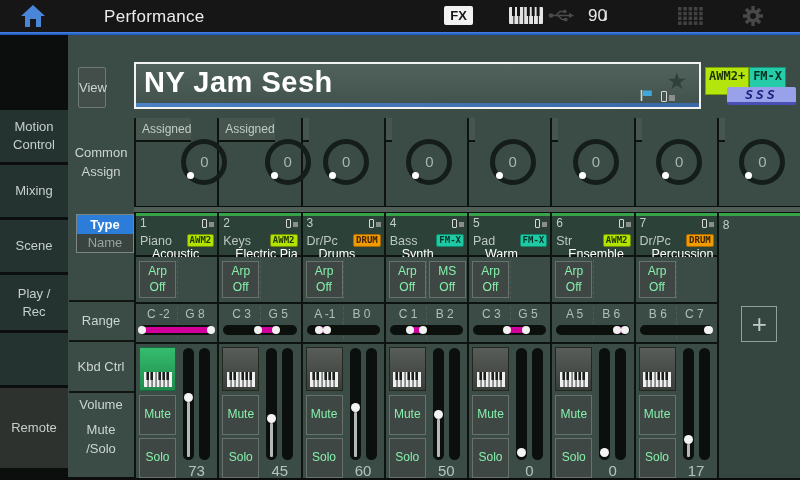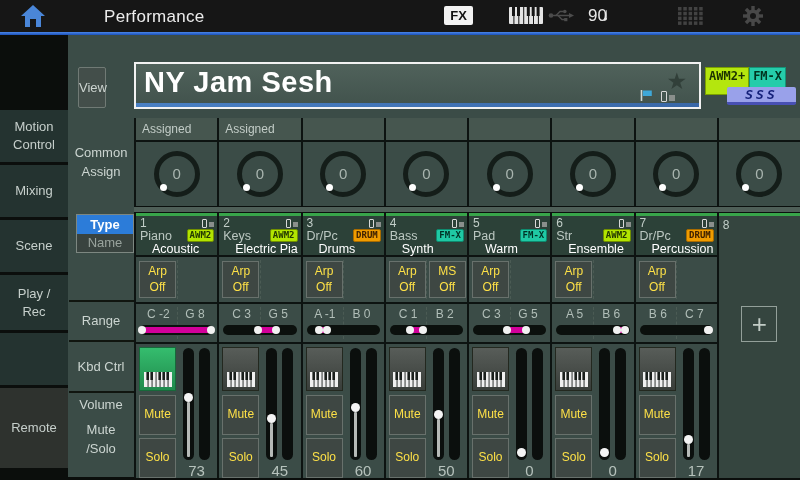--- a/index.html
+++ b/index.html
@@ -59,21 +59,21 @@
                font-size:13px; line-height:15px; letter-spacing:3px; }
 
   
   .col-label { position:absolute; left:68px; width:66px; color:#ccd5d1; font-size:13px; text-align:center;
                display:flex; align-items:center; justify-content:center; line-height:1.5; padding:0 4px; }
   .lbl-div { position:absolute; left:69px; width:65px; height:2px; background:#10150f; }
 
   
   .knob-row { position:absolute; left:134px; top:118px; width:666px; height:88px; display:flex; gap:2px;
               background:#0d1311; border-left:2px solid #0d1311; }
-  .knob-cell { flex:1; display:flex; flex-direction:column; min-width:0; background:#3b4c47; }
+  .knob-cell { flex:1; display:flex; min-width:0; background:#3b4c47; }
   .knob-cell-head { height:24px; background:#46564f; border-bottom:2px solid #0d1311;
                     font-size:12px; color:#c2ccc7; padding:4px 0 0 6px; white-space:nowrap; overflow:hidden; }
   .knob-body { flex:1; position:relative; }
   .knob { position:absolute; left:50%; top:50%; transform:translate(-50%,-50%); width:46px; height:46px;
           border-radius:50%; border:5px solid #141d19; cursor:pointer; }
   .knob-value { position:absolute; left:0; right:0; top:9px; text-align:center; font-size:15px; color:#a9b5af; }
   .knob-dot { position:absolute; width:7px; height:7px; background:#fff; border-radius:50%; left:1px; bottom:1px; }
 
   .scene-strip { position:absolute; left:134px; top:206px; width:666px; height:7px; background:#4f5f58;
                  border-top:1px solid #0a0f0d; border-bottom:1px solid #0a0f0d; }
@@ -89,31 +89,31 @@
   
   .parts-grid { position:absolute; left:134px; top:213px; width:666px; height:265px; display:flex; gap:2px;
                 background:#0d1311; border-left:2px solid #0d1311; }
   .part-col { flex:1; display:flex; flex-direction:column; gap:2px; background:#0d1311; min-width:0; }
   .part-header { height:42px; background:#2c4138; border-top:3px solid #38a44a; padding:1px 3px 0 4px;
                  cursor:pointer; }
   .ph-row1 { display:flex; justify-content:space-between; align-items:center; height:12px; }
   .part-num { font-size:12px; color:#c2cec8; }
   .ph-icon .ia { width:5px; height:9px; border-width:1px; }
   .ph-icon .ib { width:5px; height:5px; }
-  .ph-row2 { display:flex; justify-content:space-between; align-items:center; height:13px; margin-top:0; }
+  .ph-row2 { display:flex; justify-content:space-between; align-items:center; height:13px; margin-top:5px; }
   .part-cat { font-size:12.5px; color:#bcc8c2; white-space:nowrap; overflow:hidden; }
   .eng-badge { font-family:"DejaVu Sans Mono",monospace; font-size:9px; font-weight:bold; line-height:11px;
                height:13px; padding:0 2px; border:1px solid; border-radius:2px; flex:none; }
   .eng-AWM2 { background:#b2e400; color:#233800; border-color:#718f00; }
   .eng-FMX  { background:#1fc9a4; color:#003326; border-color:#0e8a6e; }
   .eng-DRUM { background:#f09c00; color:#3d2000; border-color:#a86b00; }
   .part-name { font-size:12.5px; color:#ffffff; height:14px; white-space:nowrap; overflow:hidden;margin-left:12px; }
 
   .part-arp { height:45px; background:#3b4c47; position:relative; }
-  .cell-btn { background:#3e4743; border:1px solid #68716c; color:#fde047; font-size:12px; line-height:1.3;
+  .cell-btn { background:#3e4743; border:1px solid #68716c; color:#86efac; font-size:12px; line-height:1.3;
               text-align:center; font-family:inherit; cursor:pointer; padding:0 2px; }
   .arp-btn { position:absolute; left:3px; top:4px; width:37px; height:37px; }
   .ms-btn  { position:absolute; left:43px; top:4px; width:37px; height:37px; }
   .dash-mid { position:absolute; left:50%; top:3px; bottom:3px; border-left:1px dashed #59695f; opacity:.55; }
 
   .part-range { height:38px; background:#3b4c47; position:relative; padding:3px 4px 0 4px; }
   .range-notes { display:flex; height:14px; font-size:12px; color:#b1beb8; position:relative; }
   .range-notes span { flex:1; text-align:center; white-space:nowrap; }
   .range-track { position:relative; margin-top:4px; height:10px; background:#0b100d; border-radius:5px;
                  cursor:pointer; }

